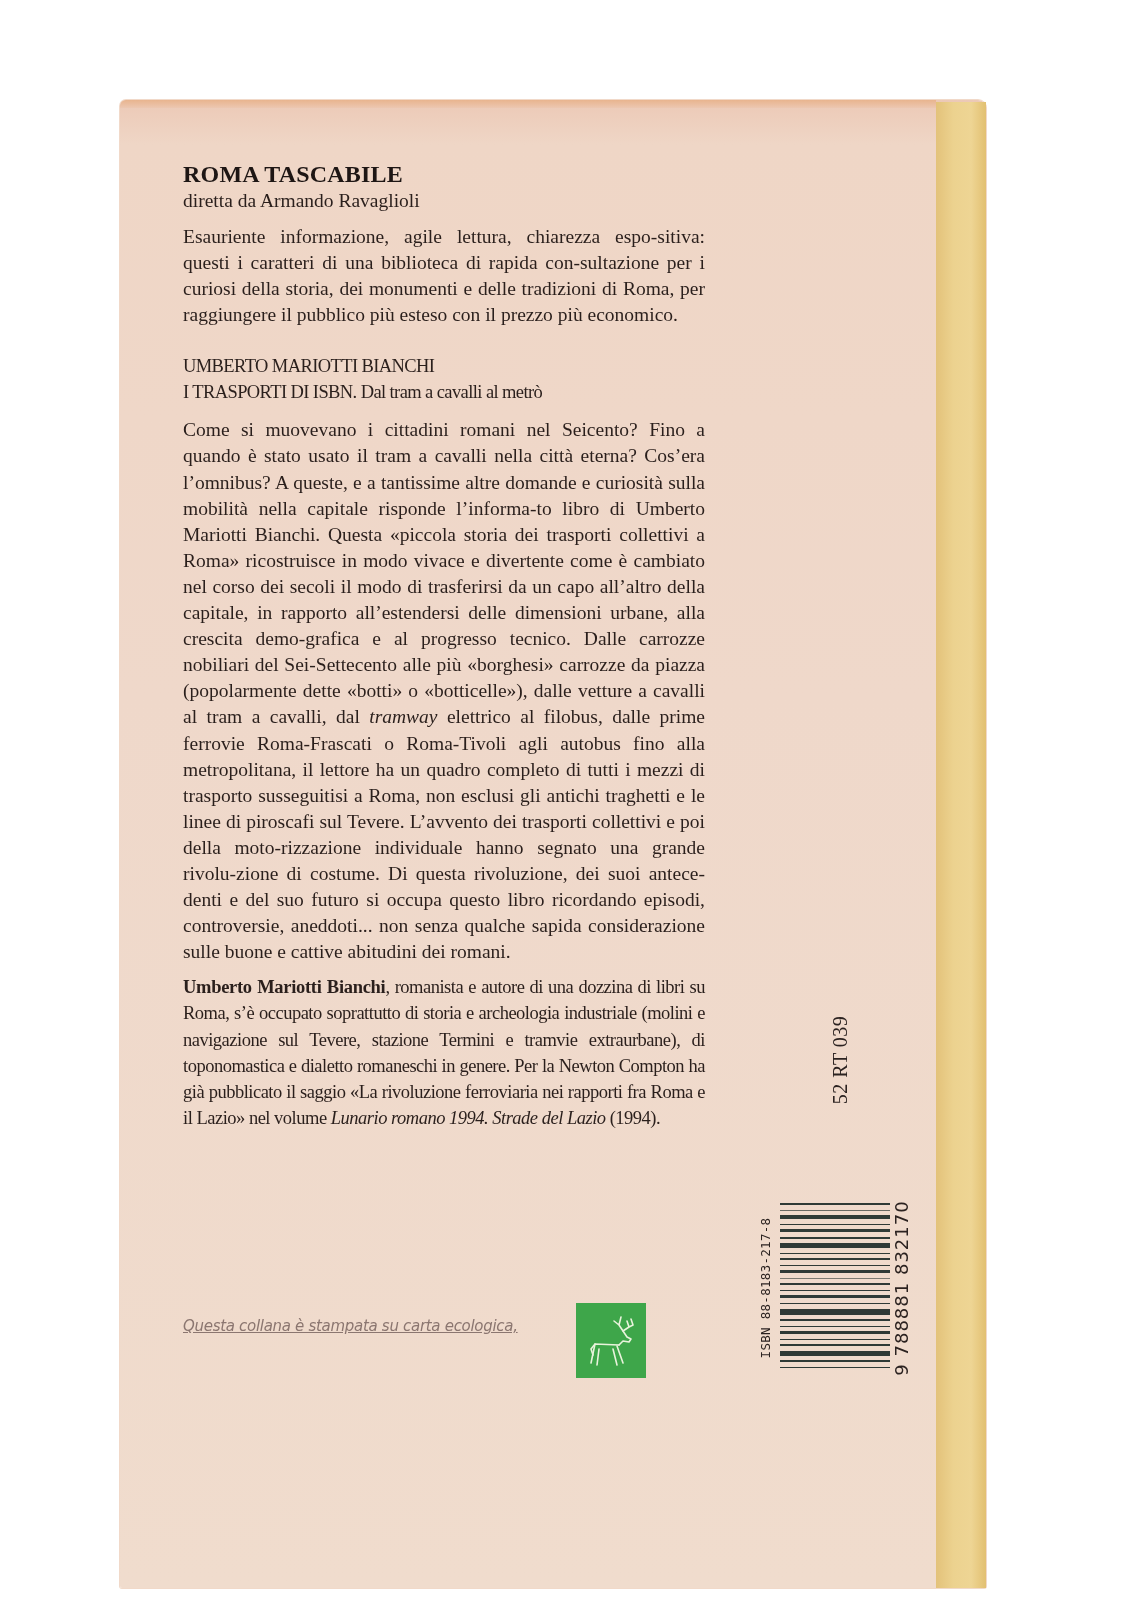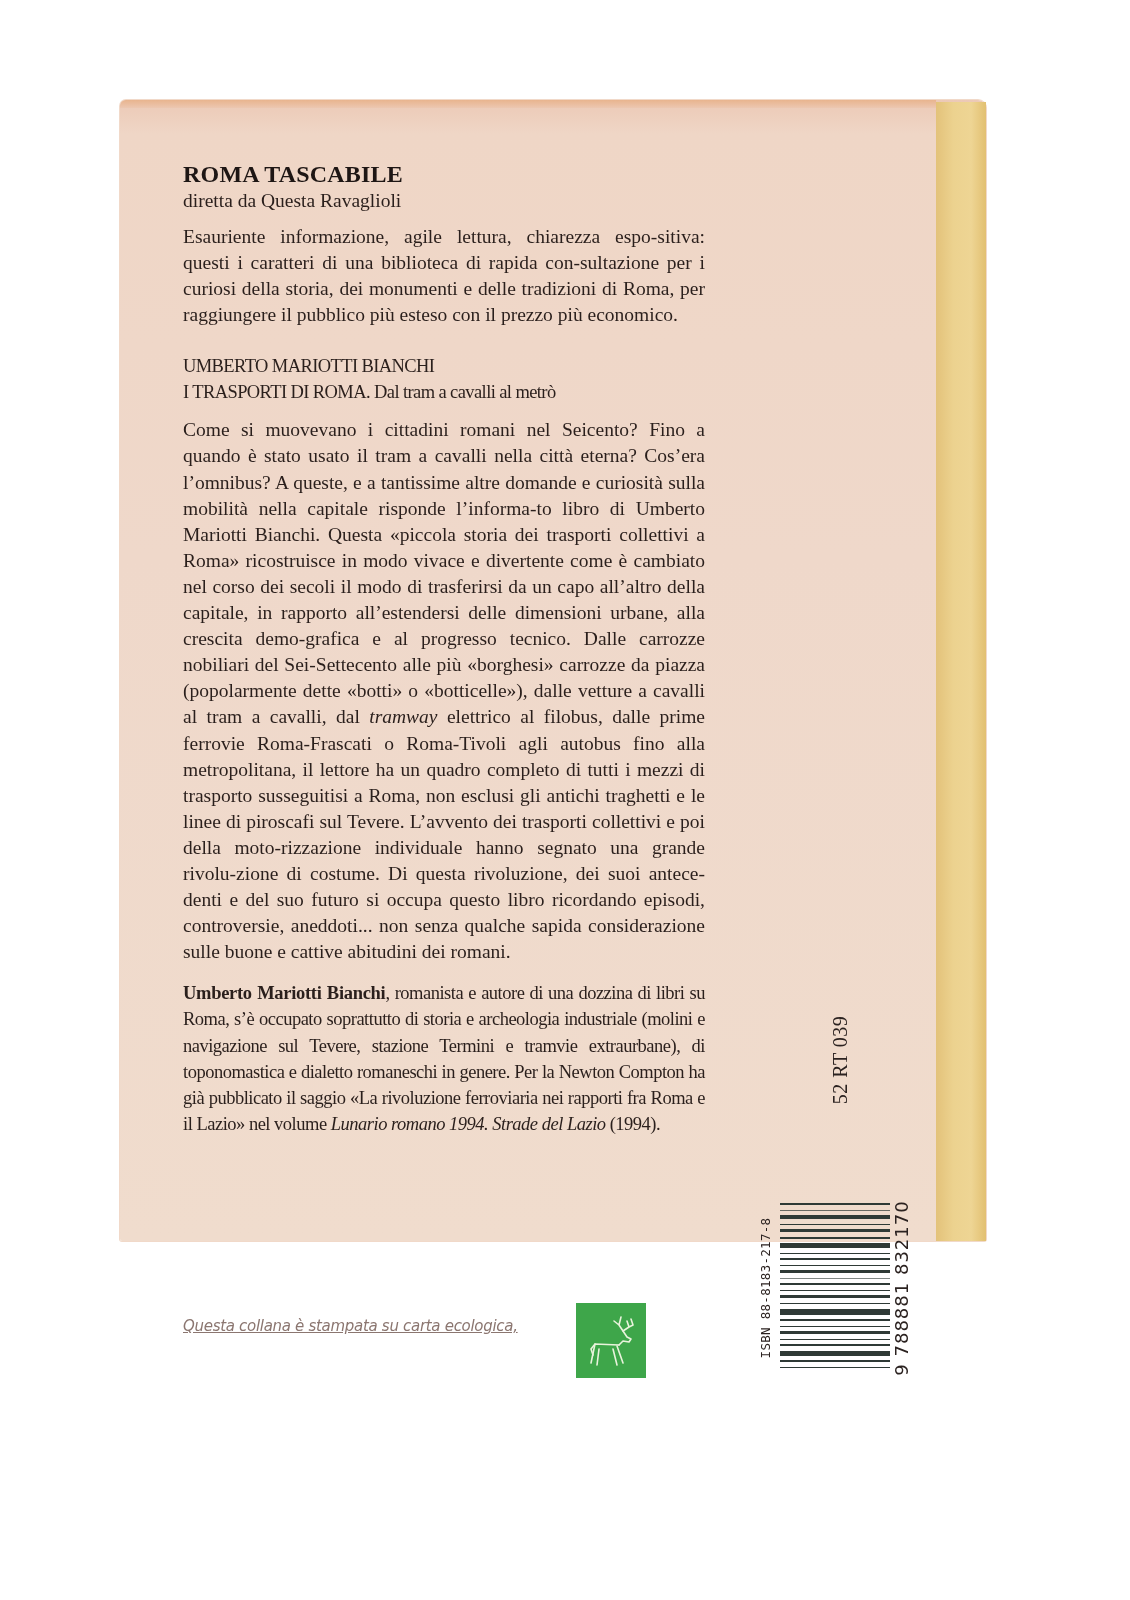--- a/index.html
+++ b/index.html
@@ -1,21 +1,21 @@
 <!DOCTYPE html>
 <html><head>
 <meta charset="utf-8">
 <style>
   html, body { margin:0; padding:0; }
   body {
     width:1130px; height:1600px; background:#ffffff; position:relative; overflow:hidden;
     font-family:"Liberation Serif","DejaVu Serif",serif; color:#2a1f1c;
   }
   .book {
-    position:absolute; left:120px; top:100px; width:866px; height:1141px;
+    position:absolute; left:120px; top:100px; width:866px; height:1488px;
     background:linear-gradient(180deg,#ecc9b6 0%,#efd6c6 3%,#efd8ca 40%,#f0dccd 100%);
     border-radius:6px 8px 2px 2px;
     box-shadow:0 0 0 1px #f1d9c9;
   }
   .book .topband {
     position:absolute; left:0; top:0; right:50px; height:8px;
     background:linear-gradient(180deg,#e8b48e,#ecc7b1); border-radius:6px 0 0 0;
   }
   .spine-edge {
     position:absolute; right:0; top:2px; width:50px; bottom:0;
@@ -23,21 +23,21 @@
   }
   .content {
     position:absolute; left:63px; top:60px; width:522px;
     font-size:19.5px; line-height:26.1px;
   }
   .series-title { font-weight:bold; font-size:24px; line-height:28px; letter-spacing:0.2px; color:#1e1614; }
   .series-sub { font-size:19.5px; line-height:26px; margin-bottom:10px; }
   p { margin:0; text-align:justify; text-align-last:left; hyphens:manual; }
   .intro { margin-bottom:25px; }
   .book-head { font-size:18.5px; line-height:26px; letter-spacing:-0.6px; margin-bottom:12px; }
-  .desc { margin-bottom:15px; }
+  .desc { margin-bottom:9px; }
   .author-bio { font-size:18.5px; letter-spacing:-0.5px; }
   .author-bio b { letter-spacing:-0.3px; }
   i { font-style:italic; }
   .eco {
     position:absolute; left:63px; top:1216px; width:380px;
     font-family:"DejaVu Sans","Liberation Sans",sans-serif; font-style:italic;
     font-size:15px; line-height:21px; color:#8b7670; letter-spacing:-0.3px;text-decoration:underline;
   }
   .eco-logo {
     position:absolute; left:456px; top:1203px; width:70px; height:75px;
@@ -73,26 +73,26 @@
 </style>
 </head>
 <body>
 
 <div class="book">
   <div class="topband"></div>
   <div class="spine-edge"></div>
 
   <div class="content">
     <div class="series-title">ROMA TASCABILE</div>
-    <div class="series-sub">diretta da Questa Ravaglioli</div>
+    <div class="series-sub">diretta da Armando Ravaglioli</div>
     <p class="intro">Esauriente informazione, agile lettura, chiarezza espo-sitiva: questi i caratteri di una biblioteca di rapida con-sultazione per i curiosi della storia, dei monumenti e delle tradizioni di Roma, per raggiungere il pubblico più esteso con il prezzo più economico.</p>
 
     <div class="book-head">
       <div>UMBERTO MARIOTTI BIANCHI</div>
-      <div>I TRASPORTI DI ROMA. Dal tram a cavalli al metrò</div>
+      <div>I TRASPORTI DI ISBN. Dal tram a cavalli al metrò</div>
     </div>
 
     <p class="desc"><span>Come si muovevano i cittadini romani nel Seicento? Fino a quando è stato usato il tram a cavalli nella città eterna? Cos’era l’omnibus? A queste, e a tantissime altre domande e curiosità sulla mobilità nella capitale risponde l’informa-to libro di Umberto Mariotti Bianchi. Questa «piccola storia dei trasporti collettivi a Roma» ricostruisce in modo vivace e divertente come è cambiato nel corso dei secoli il modo di trasferirsi da un capo all’altro della capitale, in rapporto all’estendersi delle dimensioni urbane, alla crescita demo-grafica e al progresso tecnico. Dalle carrozze nobiliari del Sei-Settecento alle più «borghesi» carrozze da piazza (popolarmente dette «botti» o «botticelle»), dalle vetture a cavalli al tram a cavalli, dal </span><i>tramway</i><span> elettrico al filobus, dalle prime ferrovie Roma-Frascati o Roma-Tivoli agli autobus fino alla metropolitana, il lettore ha un quadro completo di tutti i mezzi di trasporto susseguitisi a Roma, non esclusi gli antichi traghetti e le linee di piroscafi sul Tevere. L’avvento dei trasporti collettivi e poi della moto-rizzazione individuale hanno segnato una grande rivolu-zione di costume. Di questa rivoluzione, dei suoi antece-denti e del suo futuro si occupa questo libro ricordando episodi, controversie, aneddoti... non senza qualche sapida considerazione sulle buone e cattive abitudini dei romani.</span></p>
 
     <p class="author-bio"><b>Umberto Mariotti Bianchi</b><span>,  romanista e autore di una dozzina di libri su Roma, s’è occupato soprattutto di storia e archeologia industriale (molini e navigazione sul Tevere, stazione Termini e tramvie extraurbane), di toponomastica e dialetto romaneschi in genere. Per la Newton Compton ha già pubblicato il saggio «La rivoluzione ferroviaria nei rapporti fra Roma e il Lazio» nel volume </span><i>Lunario romano 1994. Strade del Lazio</i><span> (1994).</span></p>
   </div>
 
   <div class="eco">
     <div>Questa collana è stampata su carta ecologica,</div>
   </div>

